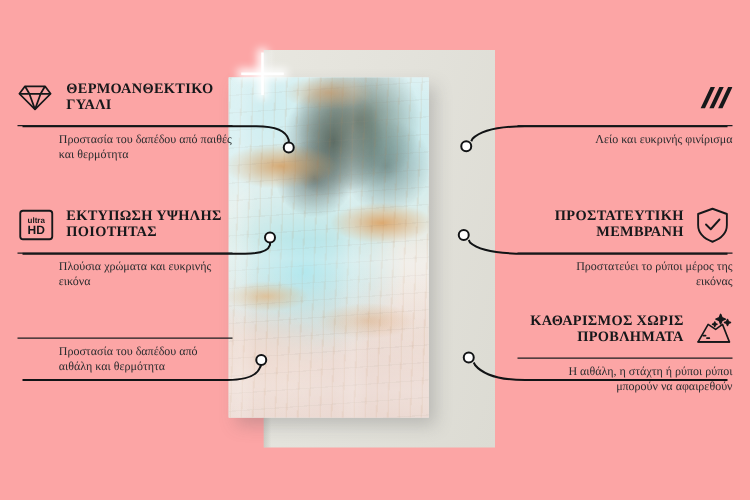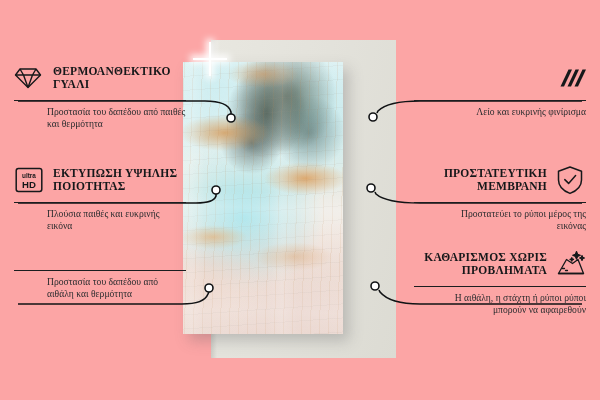--- a/index.html
+++ b/index.html
@@ -251,21 +251,21 @@
       <span class="feat-icon">
         <svg width="30" height="28" viewBox="0 0 30 28">
           <rect x="2.2" y="2.6" width="25.6" height="22.8" rx="2.2" fill="none" stroke="#16181a" stroke-width="1.5"></rect>
           <text x="15" y="12.4" text-anchor="middle" font-family="Liberation Sans, sans-serif" font-size="6.4" font-weight="700" fill="#16181a">ultra</text>
           <text x="15" y="21.6" text-anchor="middle" font-family="Liberation Sans, sans-serif" font-size="9.6" font-weight="700" fill="#16181a">HD</text>
         </svg>
       </span>
       <span class="feat-title">ΕΚΤΥΠΩΣΗ ΥΨΗΛΗΣ ΠΟΙΟΤΗΤΑΣ</span>
     </div>
     <div class="feat-rule"></div>
-    <div class="feat-desc">Πλούσια παιθές και ευκρινής εικόνα</div>
+    <div class="feat-desc">Πλούσια χρώματα και ευκρινής εικόνα</div>
   </div>
 
   <div class="feature left" id="feature-heat-resistance">
     <div class="feat-rule"></div>
     <div class="feat-desc">Προστασία του δαπέδου από αιθάλη και θερμότητα</div>
   </div>
 
   <div class="feature right" id="feature-polished-edges">
     <div class="feat-head">
       <span class="feat-icon">

